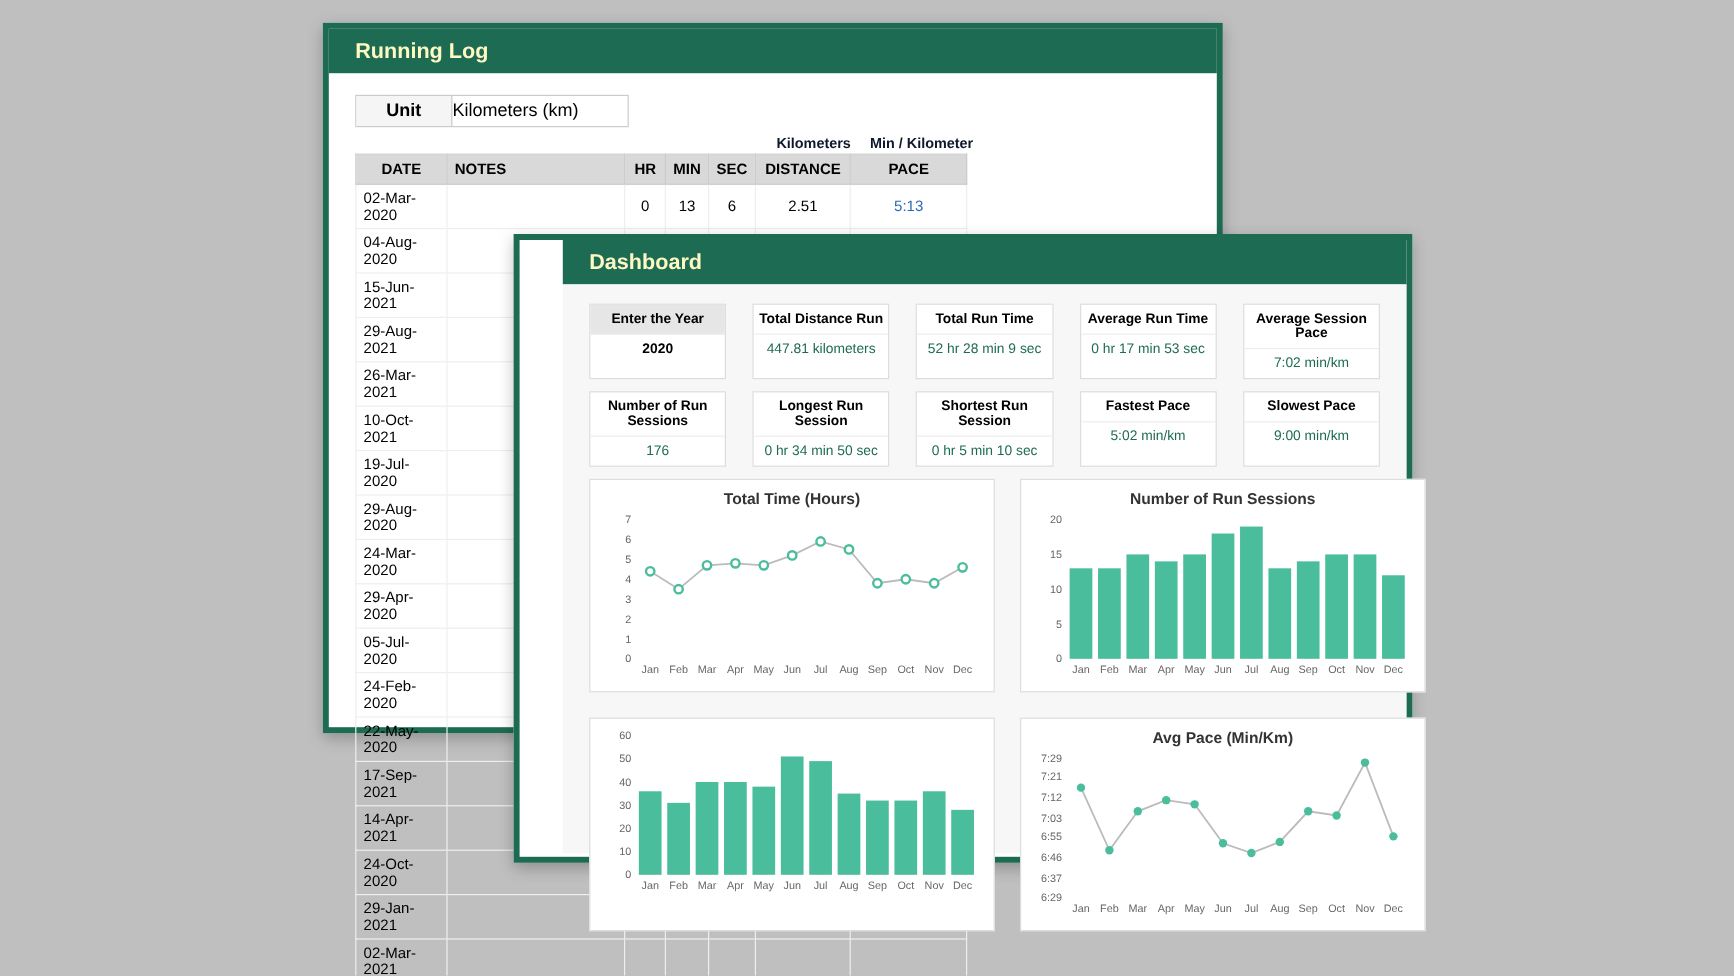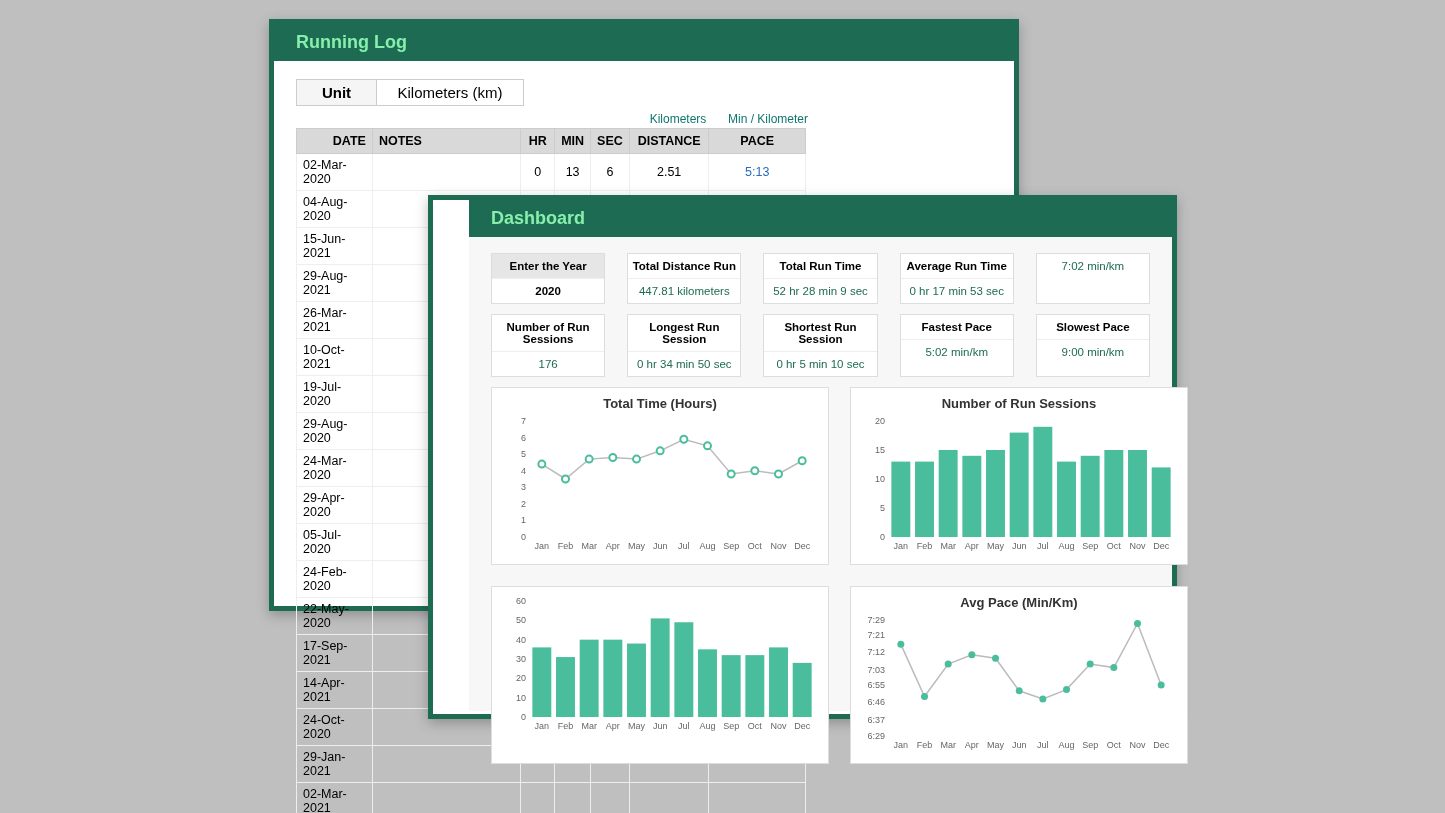--- a/index.html
+++ b/index.html
@@ -14,48 +14,48 @@
     position: relative;
   }
   .window {
     position: absolute;
     background: #fff;
     border: 5px solid #1e6b53;
     box-shadow: 0 4px 12px rgba(0,0,0,0.25);
   }
   .titlebar {
     background: #1e6b53;
-    color: #86efac;
+    color: #fef9c3;
     font-weight: 600;
     font-size: 18px;
     padding: 8px 22px;
   }
   
   .log-window { left: 269px; top: 19px; width: 750px; height: 592px; }
   .log-body { padding: 18px 22px; }
   .unit-row { display: flex; border: 1px solid #ccc; width: 228px; font-size: 15px; }
   .unit-label { width: 80px; text-align: center; padding: 4px 0; background: #f5f5f5; border-right: 1px solid #ccc; font-weight: 600; }
-  .unit-value { flex: 1; text-align: center; padding: 4px 0; }
-  .col-hints { display: flex; font-size: 12px; color: #0f766e; margin-top: 6px; }
+  .unit-value { flex: 1; text-align: left; padding: 4px 0; }
+  .col-hints { display: flex; font-size: 12px; color: #0f172a; margin-top: 6px; font-weight: bold; }
   .col-hints .km { margin-left: 342px; width: 80px; text-align: center; }
   .col-hints .mk { width: 100px; text-align: center; }
   table.log {
     border-collapse: collapse;
     width: 510px;
     font-size: 12.5px;
     margin-top: 2px;
   }
   table.log th {
     background: #d9d9d9;
     font-weight: 600;
     padding: 5px 6px;
     border: 1px solid #ccc;
     text-align: center;
   }
-  table.log th.date { width: 78px; text-align: right; padding-left: 6px; }
+  table.log th.date { width: 78px; text-align: center; padding-left: 6px; }
   table.log th.notes { width: 155px; text-align: left; padding-left: 6px; }
   table.log th.hr, table.log th.min, table.log th.sec { width: 34px; }
   table.log th.dist { width: 80px; }
   table.log th.pace { width: 100px; }
   table.log td {
     padding: 4px 6px;
     border-left: 1px solid #eee;
     border-right: 1px solid #eee;
     border-bottom: 1px solid #eee;
     text-align: center;
@@ -314,20 +314,21 @@
         </div>
         <div class="card">
           <div class="label">Total Run Time</div>
           <div class="value">52 hr  28 min  9 sec</div>
         </div>
         <div class="card">
           <div class="label">Average Run Time</div>
           <div class="value">0 hr  17 min  53 sec</div>
         </div>
         <div class="card">
+          <div class="label">Average Session Pace</div>
           <div class="value">7:02 min/km</div>
         </div>
       </div>
     <div class="cards" id="cards-bottom">
         <div class="card">
           <div class="label">Number of Run Sessions</div>
           <div class="value">176</div>
         </div>
         <div class="card">
           <div class="label">Longest Run Session</div>

